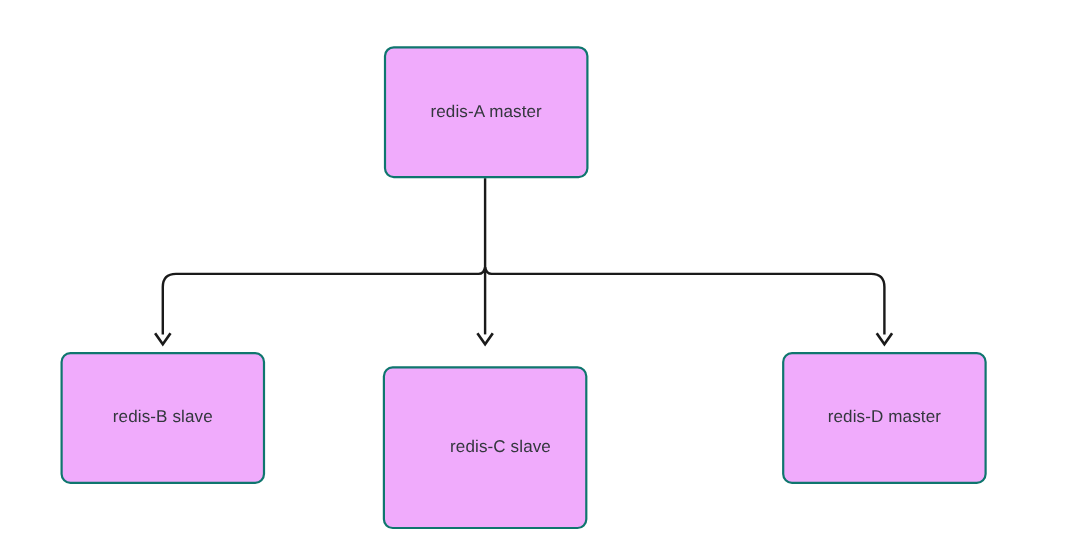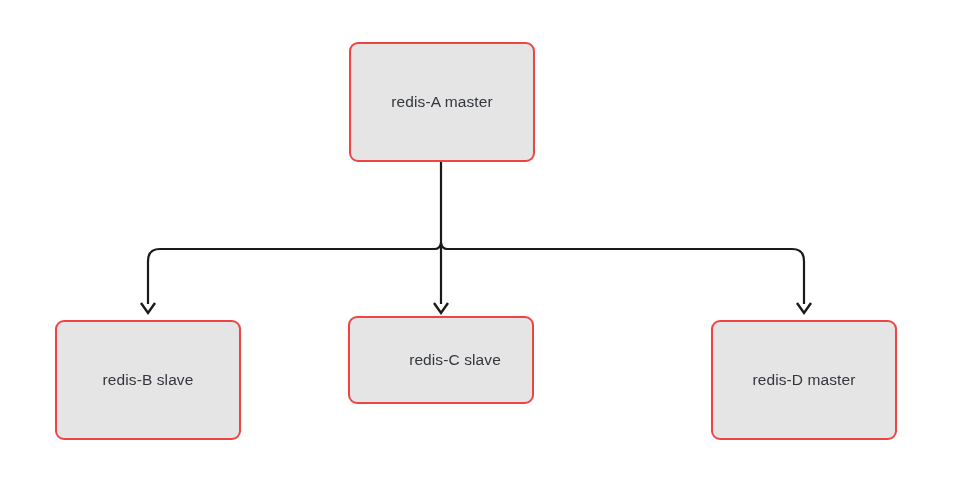--- a/index.html
+++ b/index.html
@@ -21,22 +21,22 @@
     top: 0;
     width: 978px;
     height: 500px;
   }
   .node {
     position: absolute;
     box-sizing: border-box;
     display: flex;
     align-items: center;
     justify-content: center;
-    background: #e5e5e5;
-    border: 2px solid #ef4444;
+    background: #f0abfc;
+    border: 2px solid #0f766e;
     border-radius: 9px;
     z-index: 2;
   }
   .node-label {
     font-family: "Liberation Sans", sans-serif;
     font-size: 15.5px;
     font-weight: 400;
     color: #33373d;
     letter-spacing: 0.1px;
     white-space: nowrap;
@@ -64,21 +64,21 @@
   </svg>
 
   <div class="node" style="left:349px; top:42px; width:186px; height:120px;">
     <span class="node-label">redis-A master</span>
   </div>
 
   <div class="node" style="left:55px; top:320px; width:186px; height:120px;">
     <span class="node-label">redis-B slave</span>
   </div>
 
-  <div class="node" style="left:348px; top:316px; width:186px; height:88px;padding-left:28px;">
+  <div class="node" style="left:348px; top:333px; width:186px; height:148px;padding-left:28px;">
     <span class="node-label">redis-C slave</span>
   </div>
 
   <div class="node" style="left:711px; top:320px; width:186px; height:120px;">
     <span class="node-label">redis-D master</span>
   </div>
 
 </div>
 
 </body></html>

